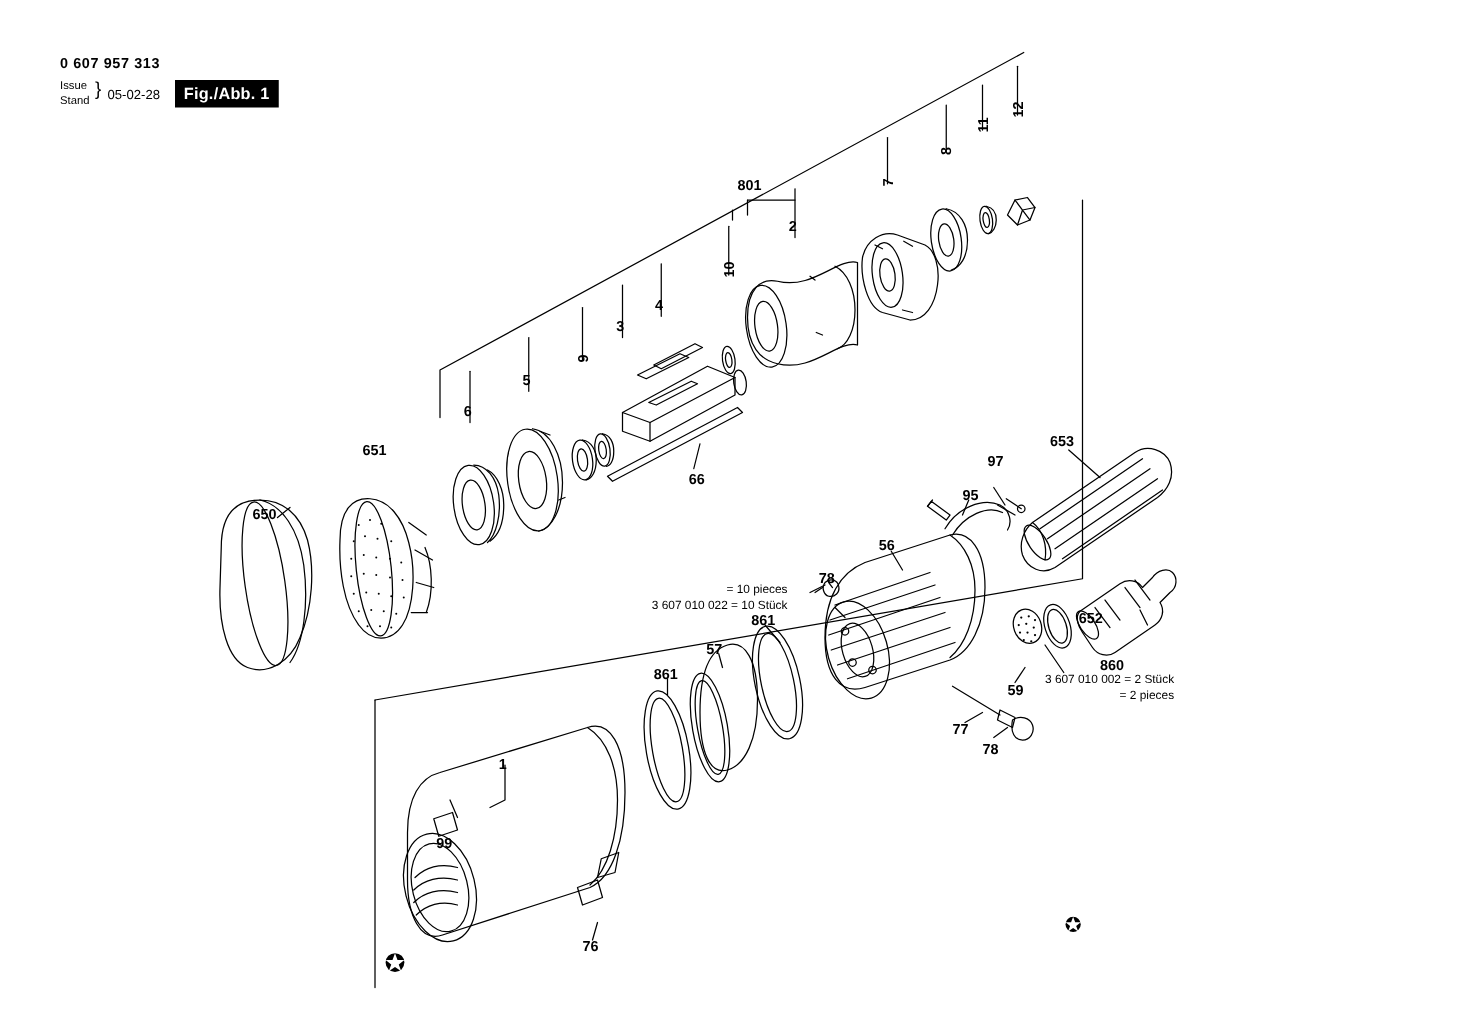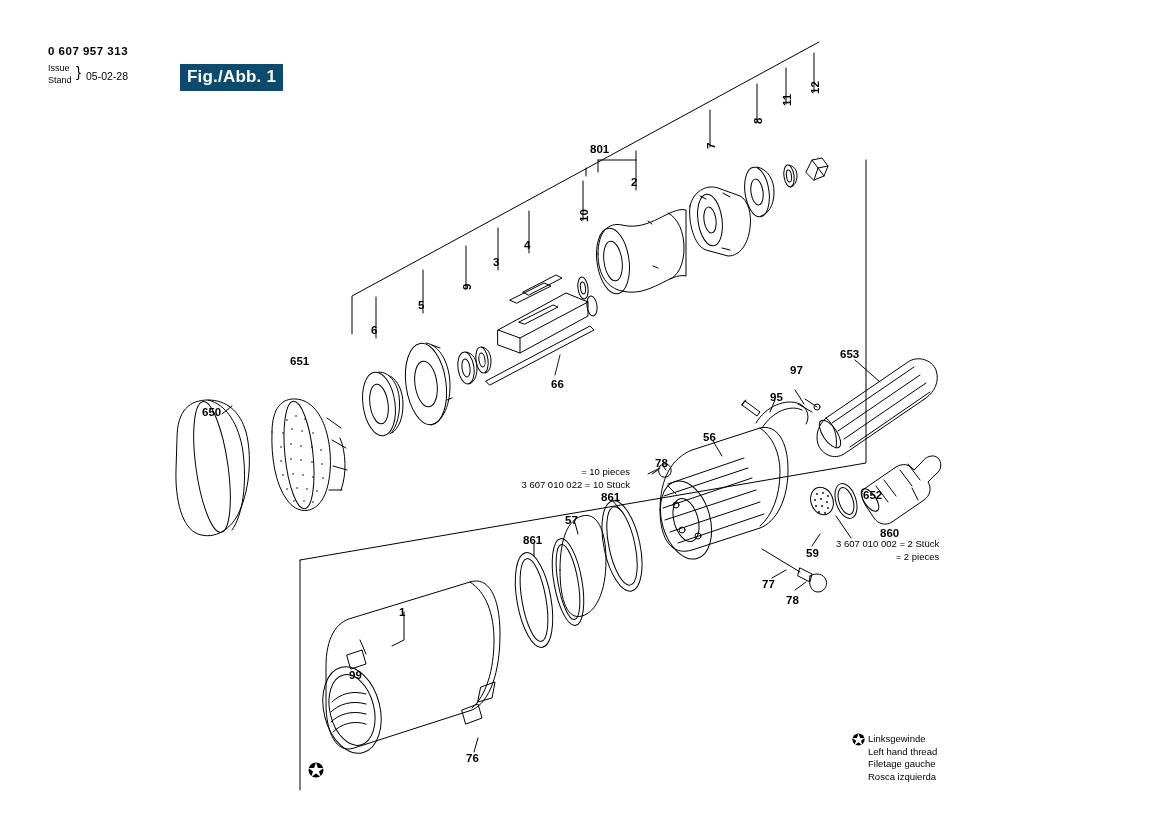--- a/index.html
+++ b/index.html
@@ -62,27 +62,26 @@
   #issue-date {
     position: absolute;
     left: 86px;
     top: 70px;
     font-size: 10.5px;
   }
   #fig-box {
     position: absolute;
     left: 140px;
     top: 64px;
-    background: #0c4a6e;
+    background: #000000;
     color: #fff;
-    font-size: 17px;
+    font-size: 13px;
     font-weight: bold;
     padding: 3px 7px 4px 7px;
     letter-spacing: 0.2px;
-    margin-left: 40px;
   }
   
   #legend {
     position: absolute;
     left: 868px;
     top: 733px;
     font-size: 9.5px;
     line-height: 12.6px;
   }
   #legend .cols {
@@ -470,22 +469,16 @@
   <div id="legend">
     <span class="star">
       <span class="starsym">
         <svg width="13" height="13" viewBox="-8 -8 16 16">
           <circle cx="0" cy="0" r="7.5" fill="#000"></circle>
           <path d="M 0 -7.5 L 2 -2 L 7.5 -2 L 3 1.5 L 5 7 L 0 3.5 L -5 7 L -3 1.5 L -7.5 -2 L -2 -2 Z" fill="#fff"></path>
         </svg>
       </span>
     </span>
     <div class="cols">
-      <div class="c1">
-        <div>Linksgewinde</div>
-        <div>Left hand thread</div>
-        <div>Filetage gauche</div>
-        <div>Rosca izquierda</div>
-      </div>
     </div>
   </div>
 
 </div>
 
 </body></html>

